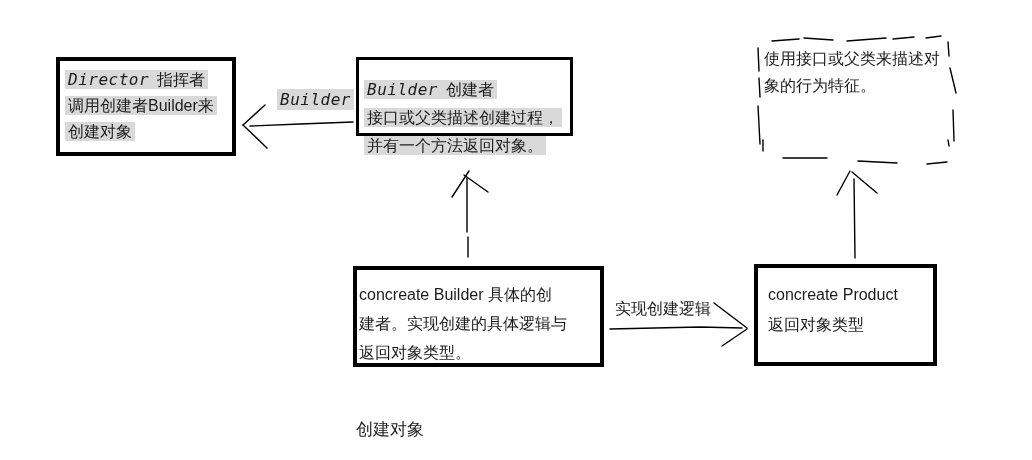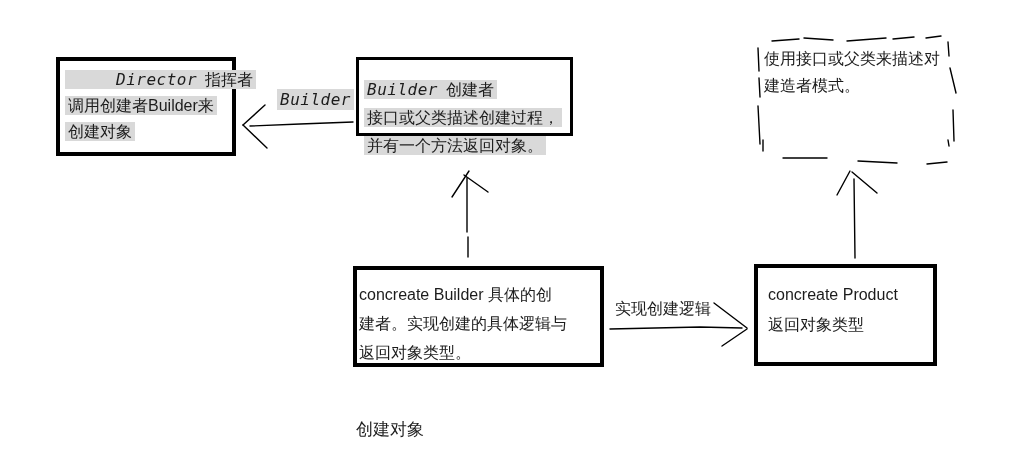--- a/index.html
+++ b/index.html
@@ -22,21 +22,21 @@
   .bline{white-space:nowrap;}
   .hl{background:#d9d9d9;padding:1px 3px;}
   .kw{
     font-family:"DejaVu Sans Mono",monospace;
     font-style:italic;
     letter-spacing:0.5px;
   }
   
   #director{left:56px;top:57px;width:180px;height:99px;padding:6px 4px 0 5px;font-size:16px;}
   #director .bline{line-height:26px;}
-  #director .kw{margin-right:8px;margin-left:48px;}
+  #director .kw{margin-right:8px;}
   
   #builder{left:356px;top:57px;width:217px;height:79px;padding:16px 4px 0 5px;font-size:16px;}
   #builder .bline{line-height:28px;}
   #builder .kw{margin-right:8px;}
   
   #product-interface-text{
     position:absolute;left:764px;top:45px;width:196px;
     font-size:16px;line-height:27px;
   }
   
@@ -120,21 +120,21 @@
   </div>
 
   <div class="box" id="builder">
     <div class="bline"><span class="hl"><span class="kw">Builder</span><span>创建者</span></span></div>
     <div class="bline"><span class="hl">接口或父类描述创建过程，</span></div>
     <div class="bline"><span class="hl">并有一个方法返回对象。</span></div>
   </div>
 
   <div id="product-interface-text">
     <div class="bline">使用接口或父类来描述对</div>
-    <div class="bline">建造者模式。</div>
+    <div class="bline">象的行为特征。</div>
   </div>
 
   <div class="box thick" id="concrete-builder">
     <div class="bline">concreate Builder 具体的创</div>
     <div class="bline">建者。实现创建的具体逻辑与</div>
     <div class="bline">返回对象类型。</div>
   </div>
 
   <div class="box thick" id="concrete-product">
     <div class="bline">concreate Product</div>

